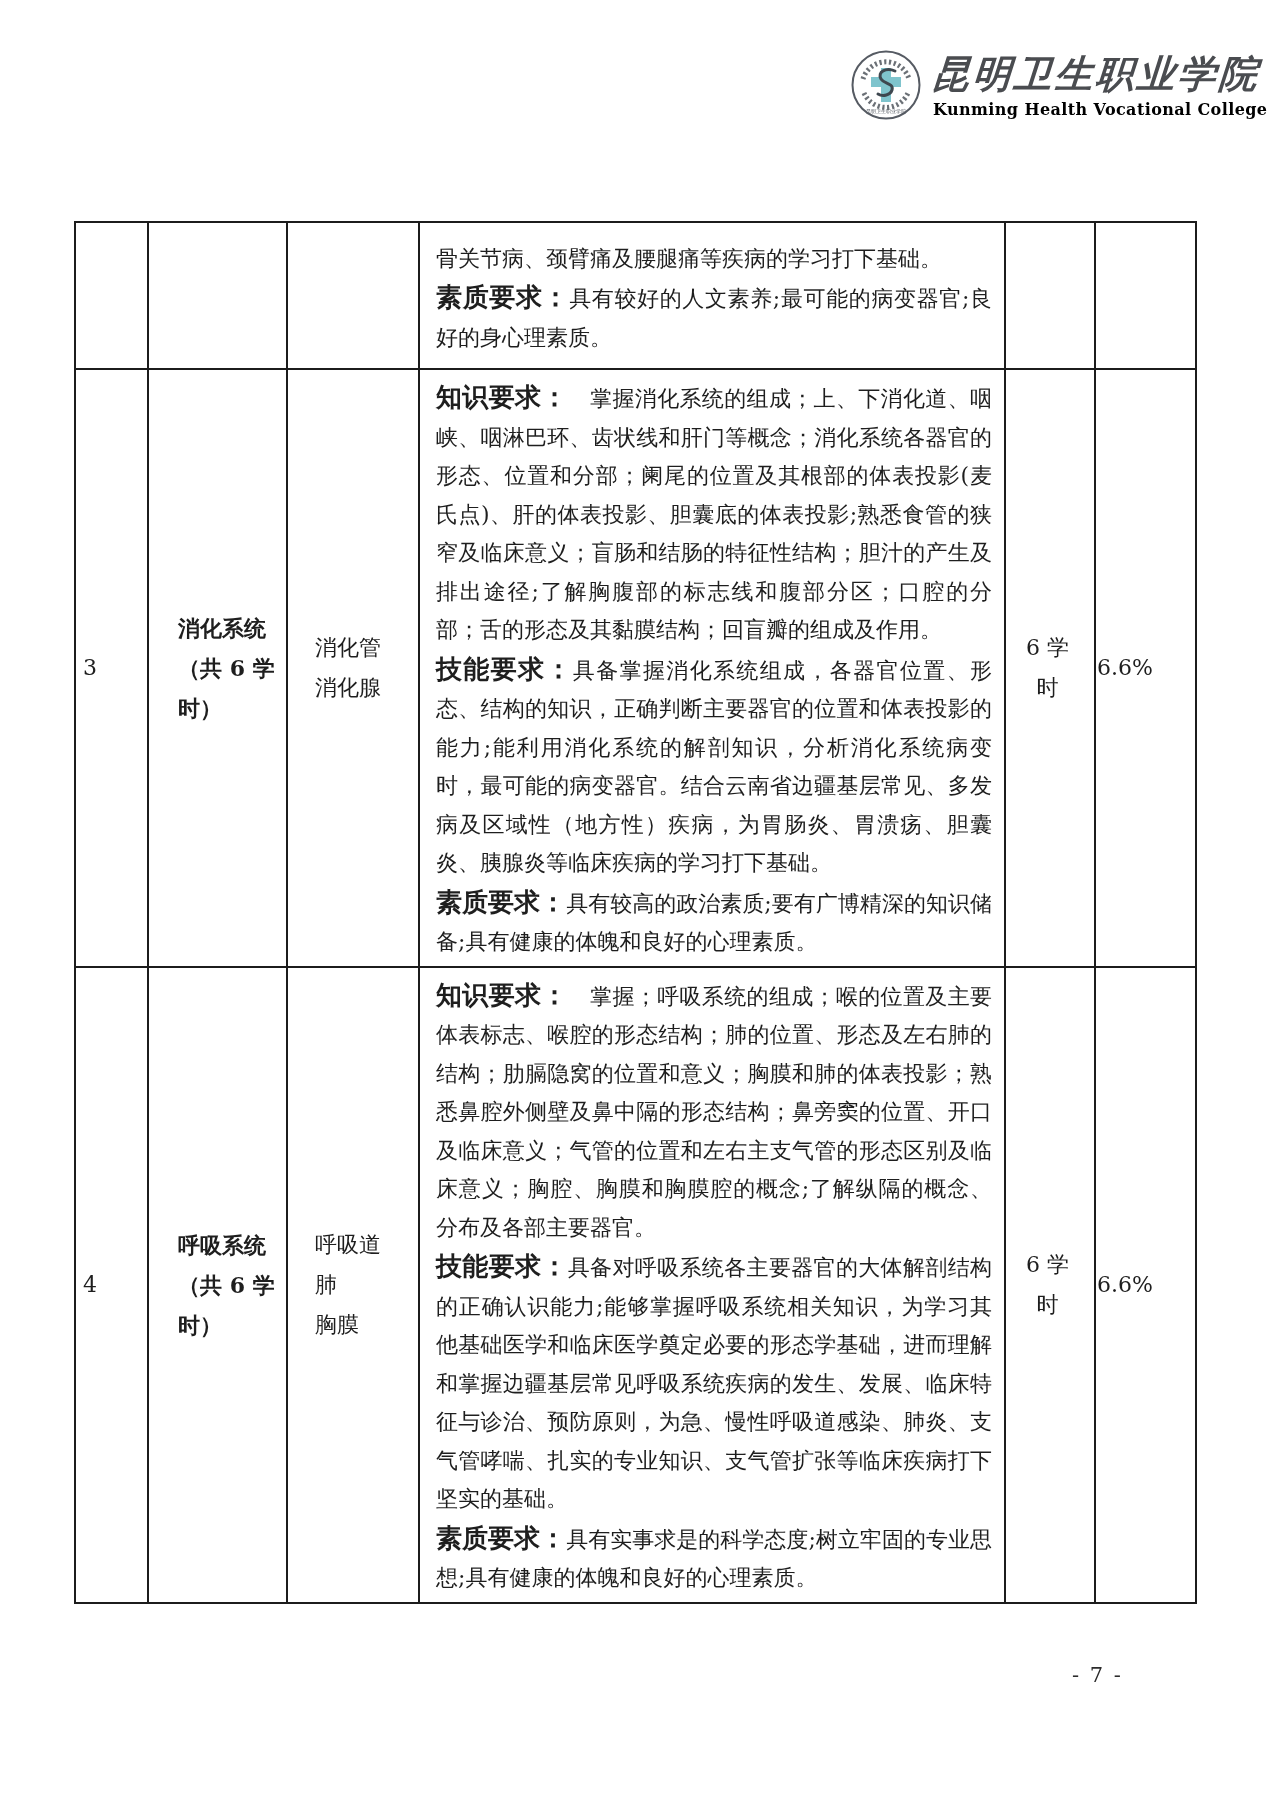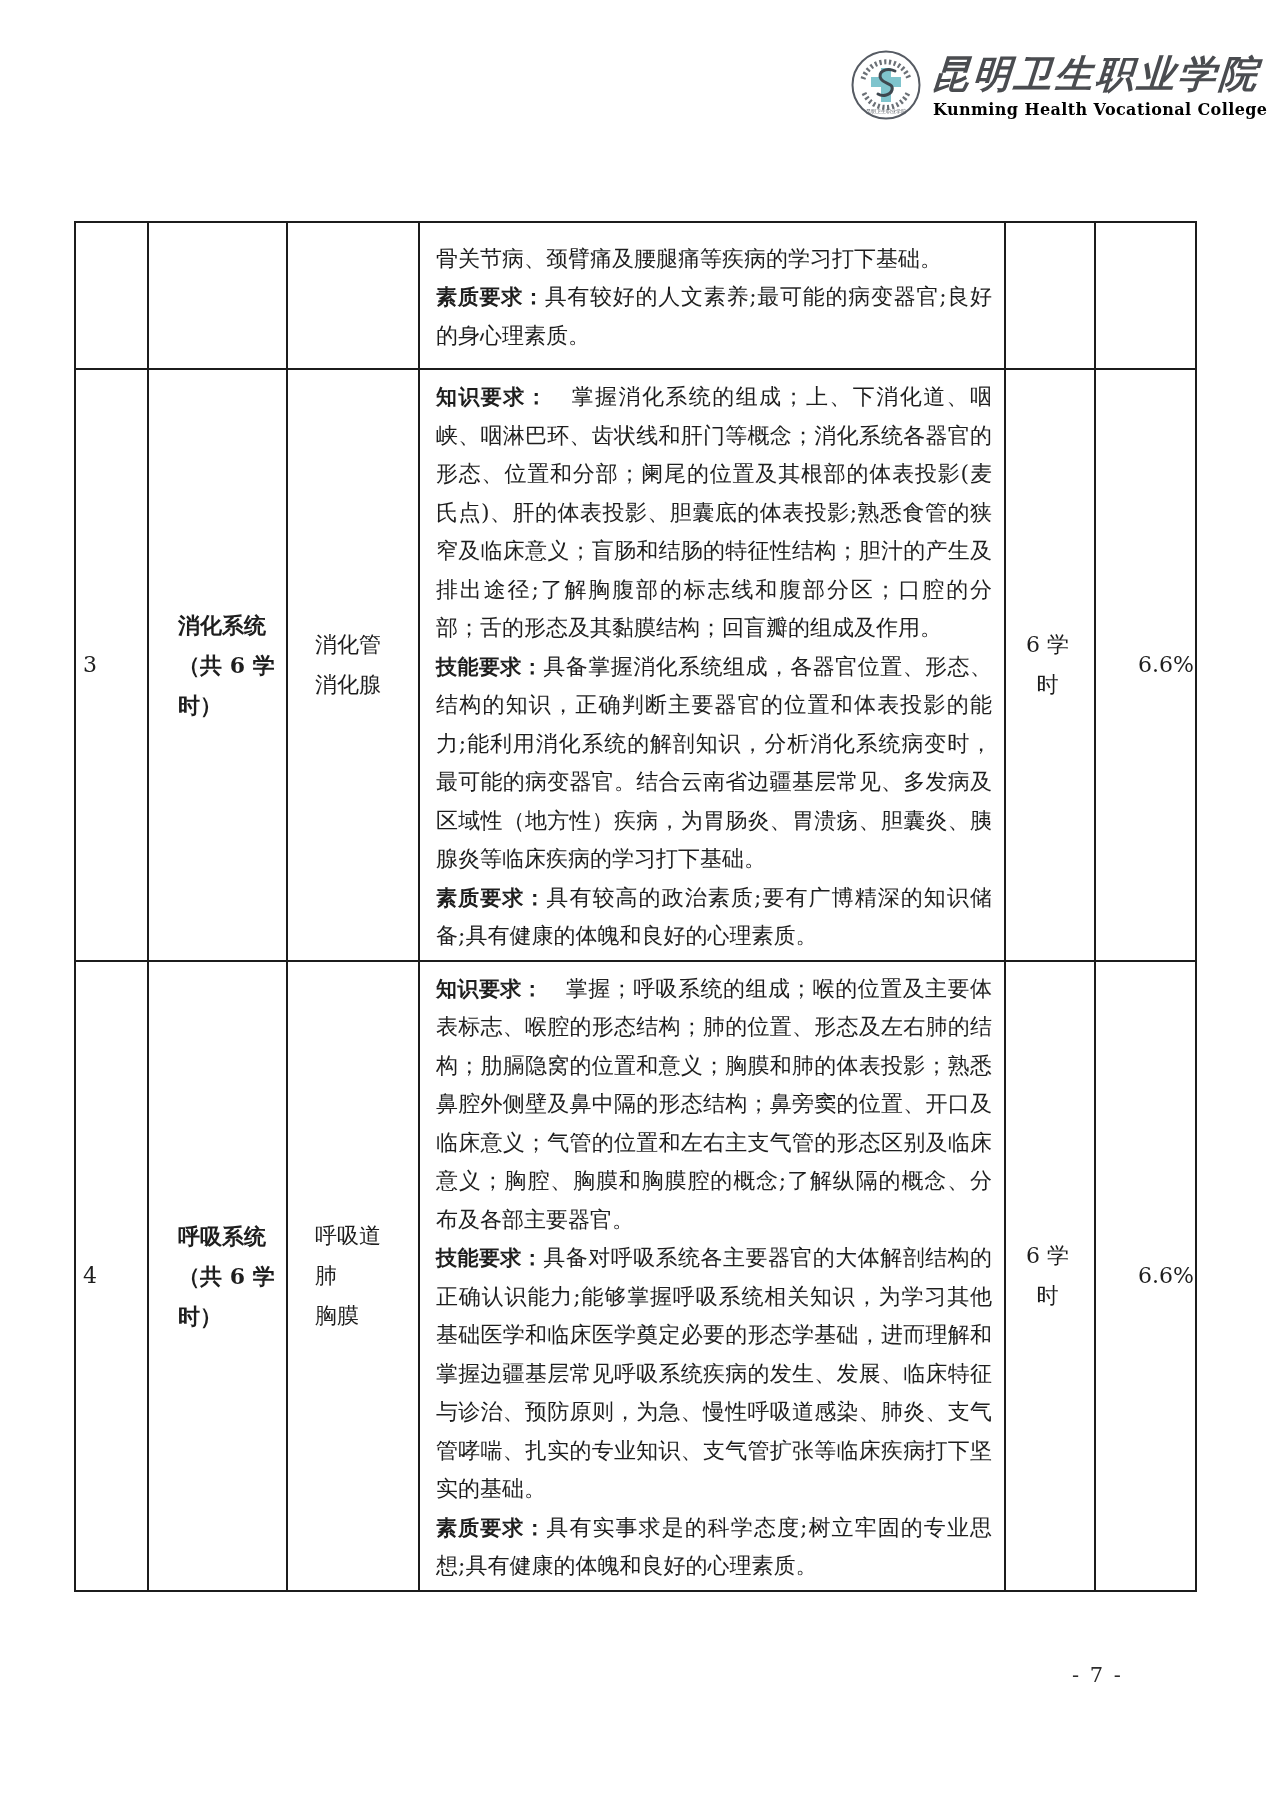--- a/index.html
+++ b/index.html
@@ -36,32 +36,32 @@
   table.syllabus td {
     border:2.5px solid #1c1c1c;
     font-size:22px; color:#1e1e1e;
     vertical-align:middle;
     overflow:hidden;
   }
   td.cell-seq   { padding-left:7px; font-size:23px; vertical-align:middle; }
   td.cell-sys   { padding-left:29px; white-space:pre-line; line-height:40px;font-weight:bold; }
   td.cell-chap  { padding-left:27px; white-space:pre-line; line-height:40px; }
   td.cell-hours { text-align:center; padding-right:6px; white-space:pre-line; line-height:40px;margin-left:44px; }
-  td.cell-pct   { text-align:right; }
+  td.cell-pct   { text-align:left; }
   td.cell-content {
     vertical-align:top;
     padding:8px 12px 4px 16px;
     line-height:38.5px;
     text-align:justify;
   }
   td.cell-content p { margin:0; }
   .req-label {
     font-weight:700;
     font-family:"DejaVu Sans","Liberation Sans",sans-serif;
-    font-size:21px;
+    font-size:26px;
   }
 
   
   .page-number {
     position:absolute; left:1072px; top:1663px;
     font-size:21px; letter-spacing:2px; color:#2b2b2b;
   }
 </style>
 </head>
 <body>

